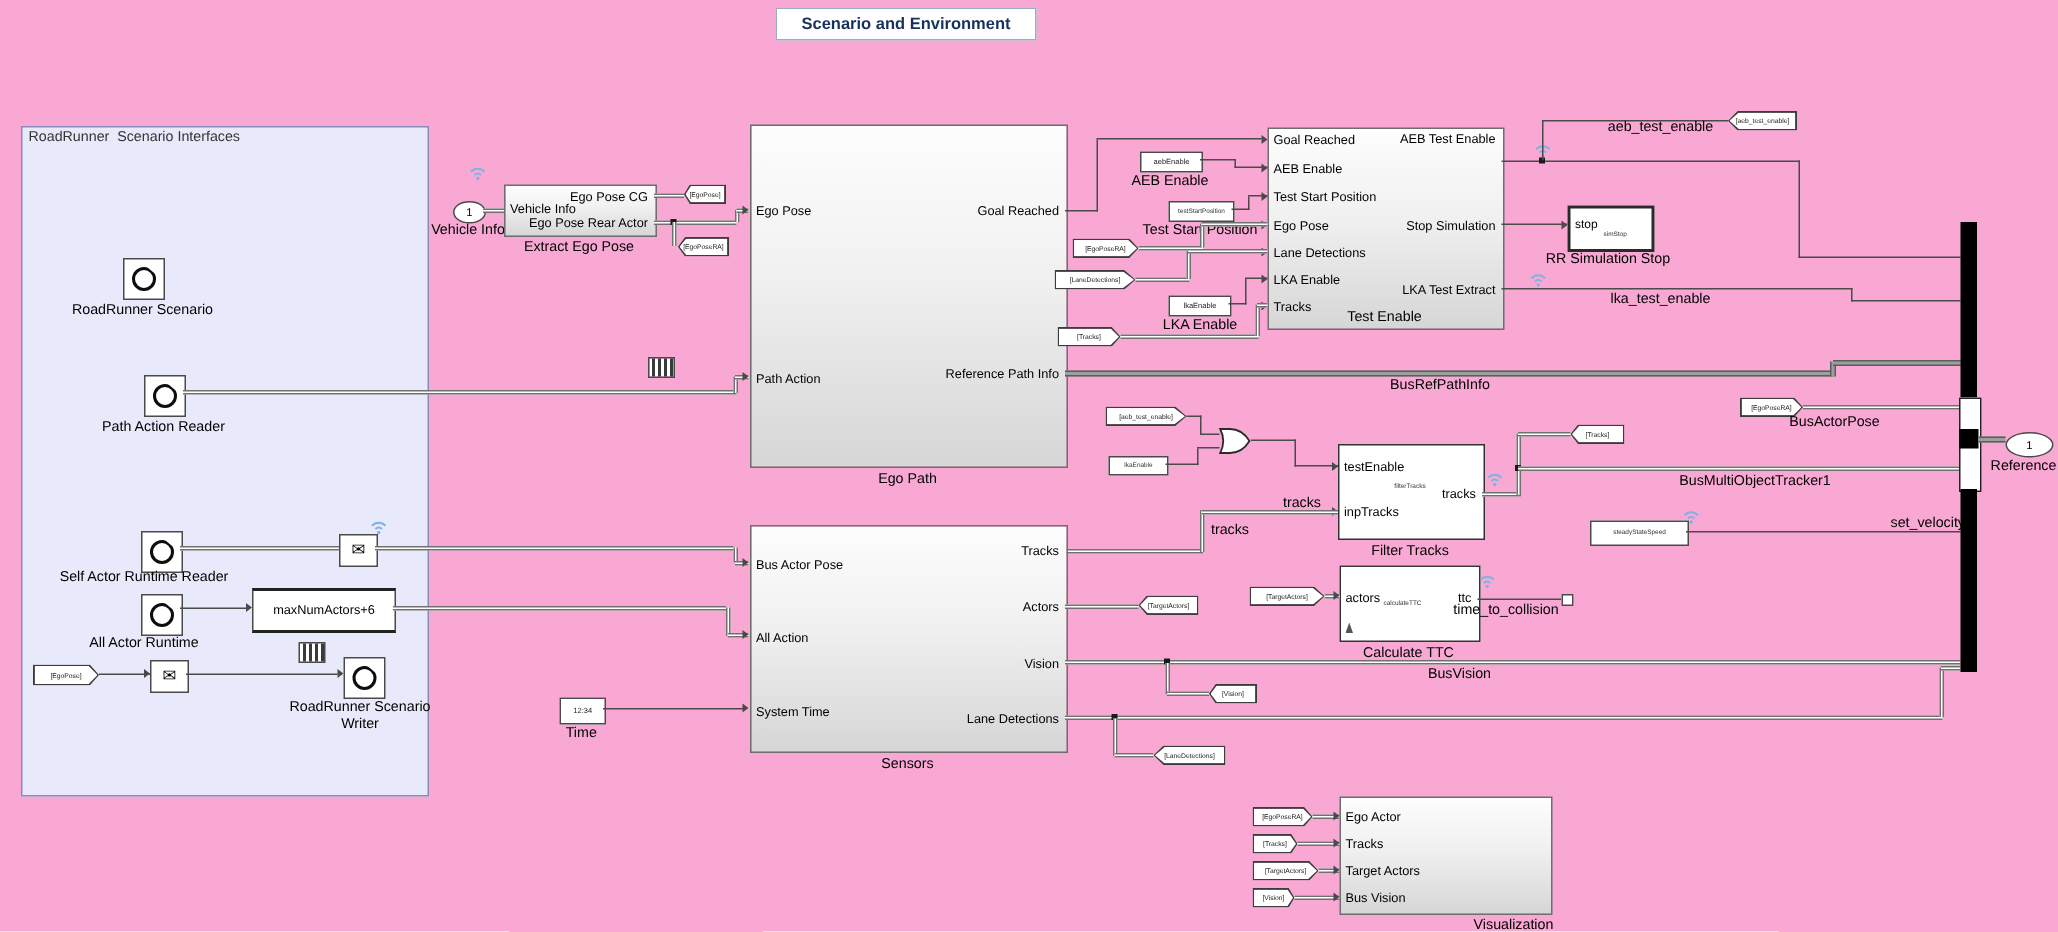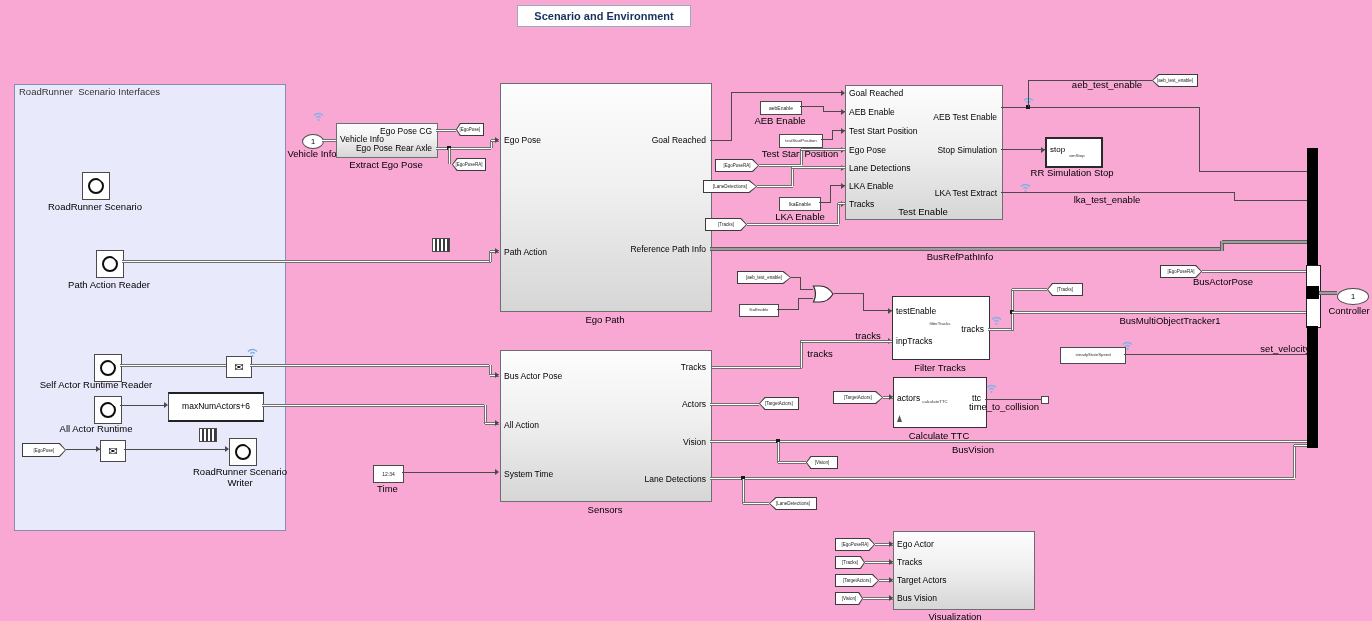--- a/index.html
+++ b/index.html
@@ -121,21 +121,21 @@
   <span class="a" style="left:312px;top:108px"><svg width="13" height="12" viewBox="0 0 13 12">
         <path d="M2 5.5 A6 6 0 0 1 11 5.5" fill="none" stroke="#7FB3E3" stroke-width="1.4"></path>
         <path d="M4.3 7.6 A3.2 3.2 0 0 1 8.7 7.6" fill="none" stroke="#7FB3E3" stroke-width="1.4"></path>
         <circle cx="6.5" cy="10" r="1.1" fill="#7FB3E3"></circle>
       </svg></span>
   <div class="a bh" style="left:322px;top:139px;width:14px"></div>
 
   <div class="a g" style="left:336px;top:123px;width:100px;height:33px"></div>
   <div class="a f8" style="left:340px;top:135px">Vehicle Info</div>
   <div class="a f8 rt" style="left:350px;top:127px;width:82px">Ego Pose CG</div>
-  <div class="a f8 rt" style="left:348px;top:144px;width:84px">Ego Pose Rear Axle</div>
+  <div class="a f8 rt" style="left:348px;top:144px;width:84px">Ego Pose Rear Actor</div>
   <div class="a cap" style="left:336px;top:159px;width:100px">Extract Ego Pose</div>
   <div class="a bh" style="left:436px;top:129px;width:20px"></div>
   <div class="a tagO tg" style="left:456px;top:123px;width:28px;height:13px">
       <div class="tagI tg">[EgoPose]</div>
     </div>
   <div class="a bh" style="left:436px;top:147px;width:55px"></div>
   <div class="a dot" style="left:447px;top:146px"></div>
   <div class="a bv" style="left:448px;top:148px;height:16px"></div>
   <div class="a tagO tg" style="left:452px;top:158px;width:34px;height:13px">
       <div class="tagI tg">[EgoPoseRA]</div>
@@ -162,21 +162,21 @@
   <div class="a sig ctr" style="left:908px;top:252px;width:104px">BusRefPathInfo</div>
 
   <div class="a g" style="left:845px;top:85px;width:156px;height:133px"></div>
   <div class="a f8" style="left:849px;top:89px">Goal Reached</div>
   <div class="a f8" style="left:849px;top:108px">AEB Enable</div>
   <div class="a f8" style="left:849px;top:127px">Test Start Position</div>
   <div class="a f8" style="left:849px;top:146px">Ego Pose</div>
   <div class="a f8" style="left:849px;top:164px">Lane Detections</div>
   <div class="a f8" style="left:849px;top:182px">LKA Enable</div>
   <div class="a f8" style="left:849px;top:200px">Tracks</div>
-  <div class="a f8 rt" style="left:900px;top:113px;width:97px">AEB Test Enable</div>
+  <div class="a f8 rt" style="left:900px;top:88px;width:97px">AEB Test Enable</div>
   <div class="a f8 rt" style="left:900px;top:146px;width:97px">Stop Simulation</div>
   <div class="a f8 rt" style="left:900px;top:189px;width:97px">LKA Test Extract</div>
   <div class="a cap" style="left:845px;top:206px;width:156px">Test Enable</div>
   <div class="a arr" style="left:841px;top:109px"></div>
   <div class="a arr" style="left:841px;top:128px"></div>
   <div class="a arr" style="left:841px;top:147px"></div>
   <div class="a arr" style="left:841px;top:165px"></div>
   <div class="a arr" style="left:841px;top:183px"></div>
   <div class="a arr" style="left:841px;top:201px"></div>
 
@@ -387,21 +387,21 @@
   <div class="a sig rt" style="left:1254px;top:344px;width:56px">set_velocity</div>
 
   <div class="a bar" style="left:1307px;top:148px;width:11px;height:117px"></div>
   <div class="a" style="left:1306px;top:265px;width:13px;height:61px;background:#fff;border:1px solid #222"></div>
   <div class="a bar" style="left:1306px;top:286px;width:13px;height:13px"></div>
   <div class="a bar" style="left:1307px;top:326px;width:11px;height:122px"></div>
   <div class="a fh" style="left:1319px;top:291px;width:18px"></div>
   <div class="a oval" style="left:1337px;top:288px;width:30px;height:15px">
       <span>1</span>
     </div>
-  <div class="a cap" style="left:1326px;top:305px;width:46px">Controller</div>
+  <div class="a cap" style="left:1326px;top:305px;width:46px">Reference</div>
 
   <div class="a tagO tf" style="left:835px;top:538px;width:40px;height:13px">
       <div class="tagI tf">[EgoPoseRA]</div>
     </div>
   <div class="a bh" style="left:875px;top:543px;width:18px"></div>
   <div class="a arr" style="left:889px;top:541px"></div>
   <div class="a tagO tf" style="left:835px;top:556px;width:30px;height:13px">
       <div class="tagI tf">[Tracks]</div>
     </div>
   <div class="a bh" style="left:865px;top:561px;width:28px"></div>
@@ -414,15 +414,15 @@
   <div class="a tagO tf" style="left:835px;top:592px;width:28px;height:13px">
       <div class="tagI tf">[Vision]</div>
     </div>
   <div class="a bh" style="left:863px;top:597px;width:30px"></div>
   <div class="a arr" style="left:889px;top:595px"></div>
   <div class="a g" style="left:893px;top:531px;width:140px;height:77px"></div>
   <div class="a f8" style="left:897px;top:540px">Ego Actor</div>
   <div class="a f8" style="left:897px;top:558px">Tracks</div>
   <div class="a f8" style="left:897px;top:576px">Target Actors</div>
   <div class="a f8" style="left:897px;top:594px">Bus Vision</div>
-  <div class="a cap" style="left:885px;top:611px;width:140px">Visualization</div>
+  <div class="a cap" style="left:939px;top:611px;width:140px">Visualization</div>
 
 </div>
 
 </body></html>

